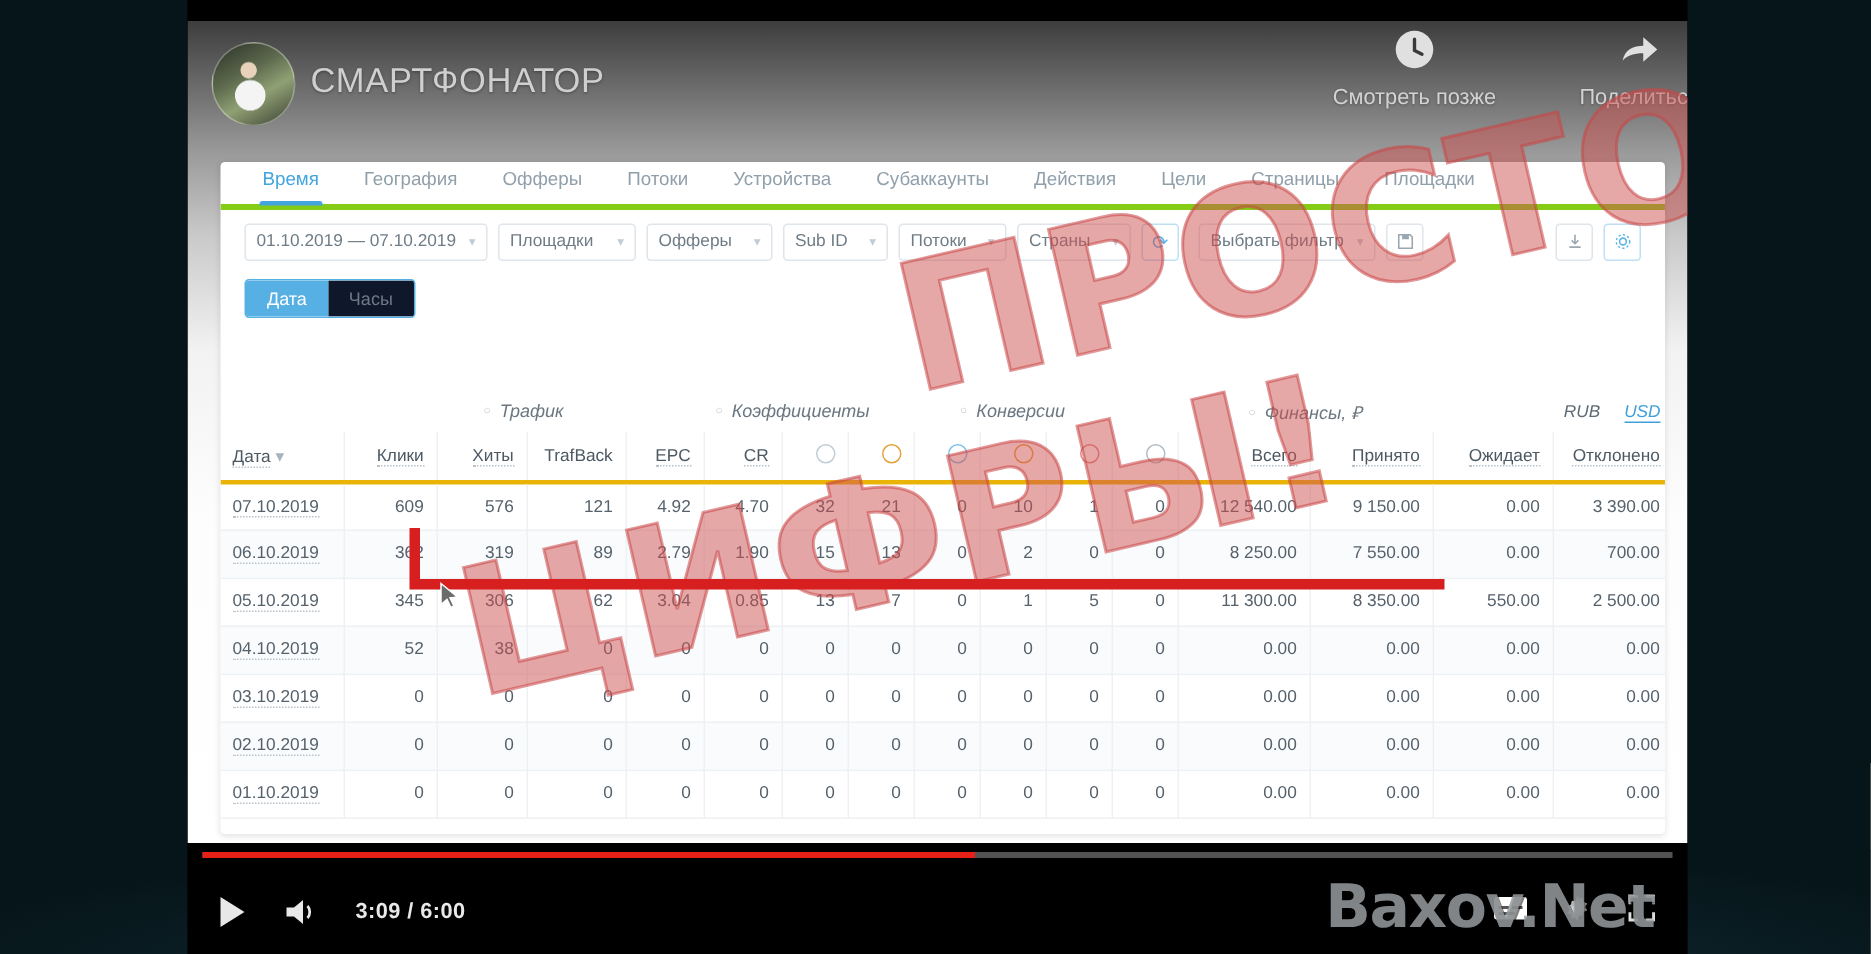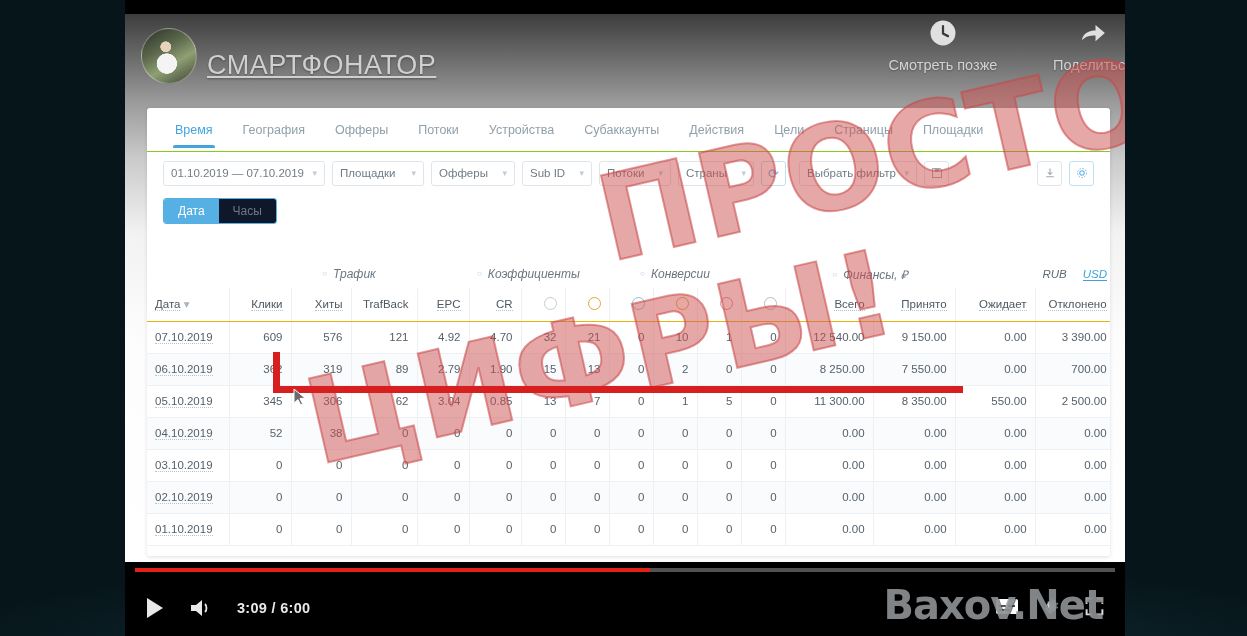--- a/index.html
+++ b/index.html
@@ -33,41 +33,40 @@
   .header-row { position: absolute; left: 0; top: 0; width: 1000px; height: 92px; }
   .avatar {
     position: absolute; left: 16px; top: 14px; width: 56px; height: 56px; border-radius: 50%;
     background:
       radial-gradient(circle at 44% 33%, #e8d2bb 0 11%, rgba(0,0,0,0) 12%),
       radial-gradient(circle at 46% 64%, #f4f4f4 0 22%, rgba(0,0,0,0) 23%),
       linear-gradient(150deg,#2a2f26 0%, #5d6a4e 38%, #8fa074 62%, #3a3f32 100%);
     border: 1px solid rgba(255,255,255,.35);
   }
   .channel-title {
-    position: absolute; left: 82px; top: 36px;
-    font-size: 27px; color: #cfcfcf; letter-spacing: .5px; font-weight: 400;
+    position: absolute; left: 82px; top: 26px;
+    font-size: 23px; color: #cfcfcf; letter-spacing: .5px; font-weight: 400;
     text-shadow: 0 1px 2px rgba(0,0,0,.35);
-    text-decoration: underline;
   }
   .yt-action { position: absolute; top: 4px; text-align: center; width: 150px; }
   .yt-action .ico { display:block; height: 32px; margin: 0 auto 6px; }
   .yt-action .lbl { font-size: 14.5px; color: #d3d3d3; text-shadow: 0 1px 2px rgba(0,0,0,.3); }
   #watch-later { left: 743px; }
   #share { left: 893px; }
 
   
   .app-card {
     position: absolute; left: 22px; top: 94px; width: 963px; height: 448px;
     background: #fff; border-radius: 3px;
     box-shadow: 0 1px 4px rgba(0,0,0,.12);
     overflow: hidden;
   }
   .tabs {
-    display: flex; align-items: center; height: 44px; padding: 0 14px;
-    border-bottom: 1px solid #84cc16; gap: 2px;
+    display: flex; align-items: flex-end; height: 32px; padding: 0 14px;
+    border-bottom: 4px solid #84cc16; gap: 2px;
   }
   .tab { font-size: 12.5px; color: #90a0ab; padding: 11px 14px 10px; position: relative; white-space: nowrap; }
   .tab.active { color: #42a5e0; }
   .tab.active::after { content:""; position:absolute; left:12px; right:12px; bottom:-1px; height:3px; background:#42a5e0; border-radius:2px 2px 0 0; }
 
   .filter-bar { display:flex; align-items:center; height: 42px; padding: 0 16px; gap: 7px; }
   .fld {
     height: 25px; border: 1px solid #dfe5ea; border-radius: 3px; background:#fff;
     display:flex; align-items:center; padding: 0 7px; font-size: 11.5px; color:#6f7c86; gap:7px; white-space: nowrap;
   }
@@ -83,21 +82,21 @@
   .seg span { font-size: 12px; padding: 5px 14px; background:#0f172a; color:#6d7a84; }
   .seg span.on { background:#56b0e4; color:#fff; }
 
   
   .tbl-wrap { position: absolute; left:0; top: 152px; width: 963px; }
   table { border-collapse: collapse; width: 963px; table-layout: fixed; }
   td, th { font-size: 11.5px; color:#55616b; text-align:right; padding: 0 8px; height: 32px;
            border-right: 1px solid #eef1f3; border-bottom: 1px solid #eef1f3; font-weight: normal; white-space: nowrap; }
   .grp td { height: 28px; border-bottom: none; border-right: none; text-align:center; font-style: italic; color:#6b7680; font-size: 12px; }
   .grp .dot::before { content:"\25CB"; font-size: 8px; color:#b9c3cb; margin-right: 6px; vertical-align: 2px; }
-  .hdr td { color:#4c5862; text-align:right; border-bottom:1px solid #eab308; height: 33px; }
+  .hdr td { color:#4c5862; text-align:right; border-bottom:3px solid #eab308; height: 33px; }
   .hdr td.l { text-align:left; }
   .dash { border-bottom: 1px dotted #b9c3cb; }
   tr.alt td { background: #fafbfd; }
   td.first { text-align:left; }
   .cur { font-size: 11.5px; }
   .cur .rub { color:#5d6a74; margin-right: 16px; }
   .cur .usd { color:#3fa0da; border-bottom: 1px solid #3fa0da; }
   .cicon { display:inline-block; width:13px; height:13px; border-radius:50%; border:1.4px solid #c2ccd4; }
   .cicon.o { border-color:#e3a33c; }
   .cicon.r { border-color:#e08a8a; }

